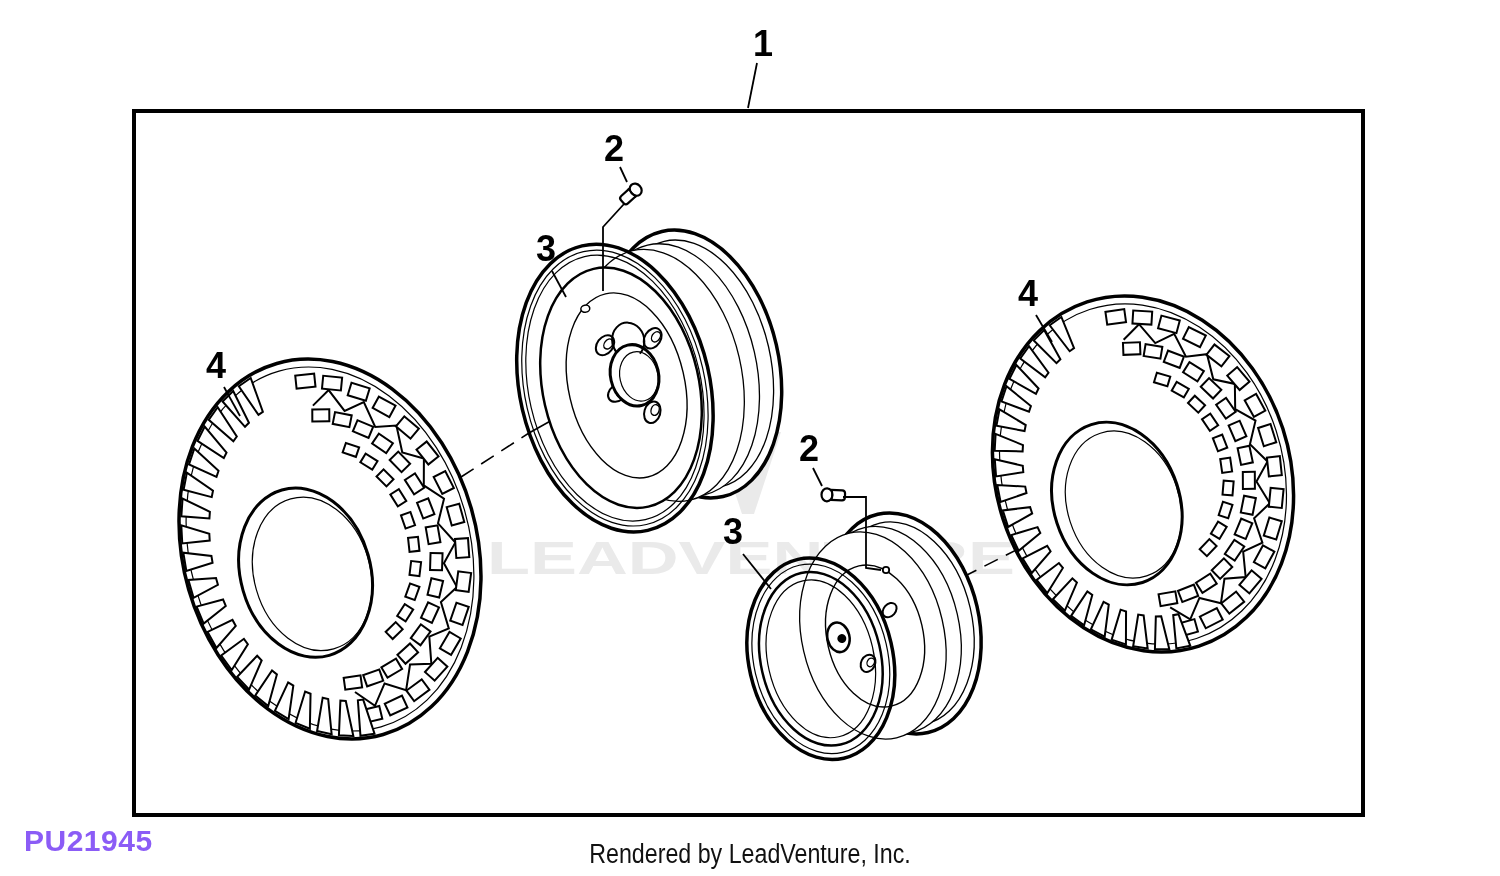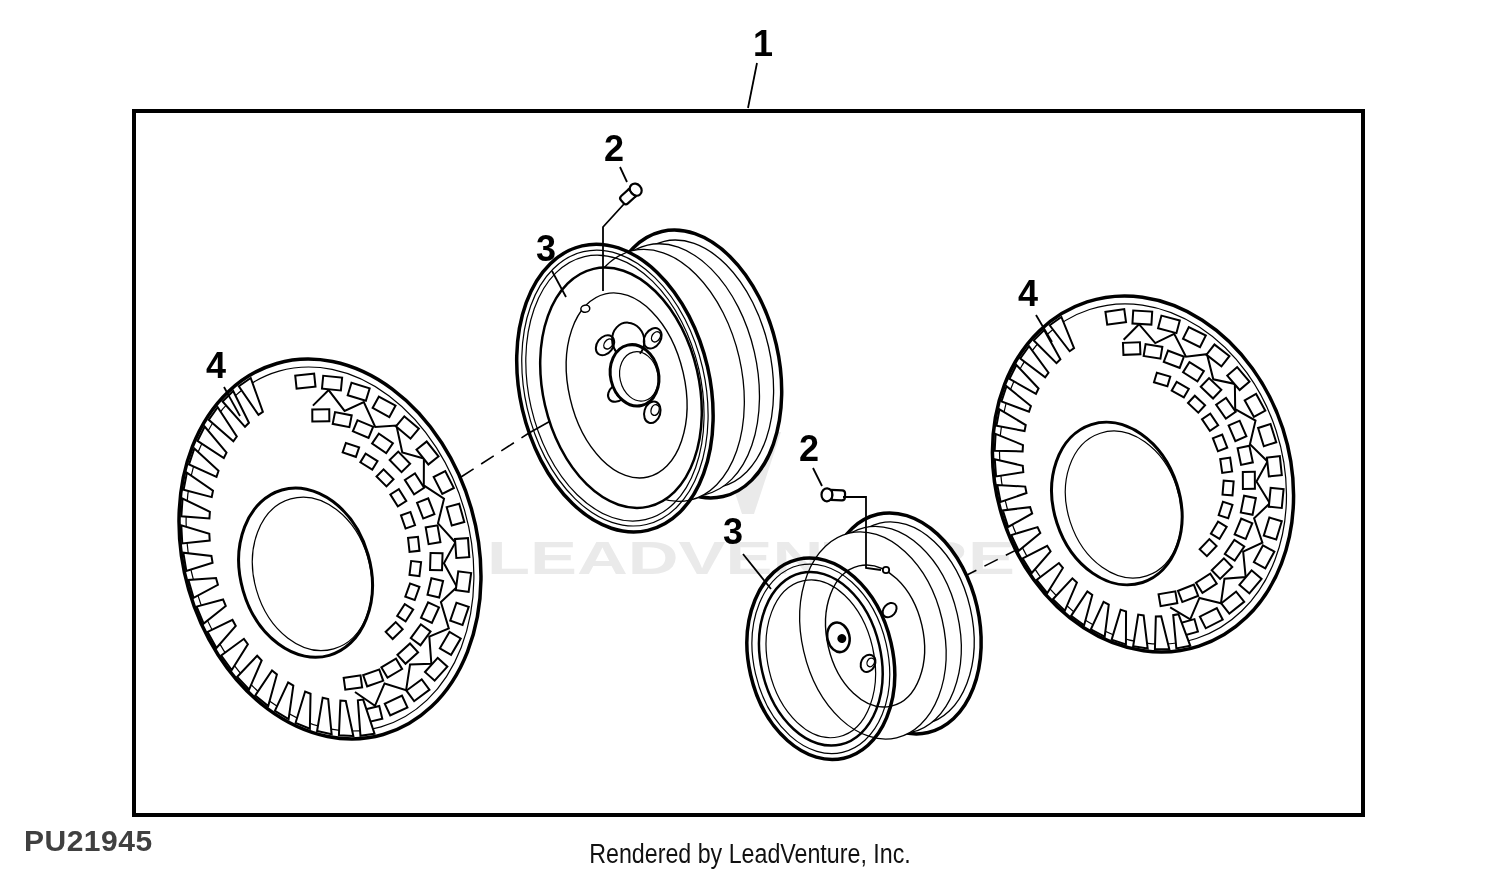--- a/index.html
+++ b/index.html
@@ -1,19 +1,19 @@
 <!DOCTYPE html>
 <html><head>
 <meta charset="utf-8">
 <style>
   html,body{margin:0;padding:0;background:#fff;}
   .page{position:relative;width:1500px;height:876px;background:#fff;overflow:hidden;
         font-family:"Liberation Sans",sans-serif;}
   .page svg{position:absolute;left:0;top:0;}
-  .part-code{position:absolute;left:24px;top:824px;font-weight:bold;font-size:30px;color:#404040;
+  .part-code{position:absolute;left:24px;top:824px;font-weight:bold;font-size:30px;color:#8b5cf6;
              letter-spacing:0.5px;}
   .footer-credit{position:absolute;left:0;top:839px;width:100%;text-align:center;
                  font-size:27px;color:#111;transform:scaleX(0.86);transform-origin:50% 50%;}
   text.callout{font-family:"Liberation Sans",sans-serif;font-weight:bold;font-size:36px;fill:#000;}
   text.wm{font-family:"Liberation Sans",sans-serif;font-weight:bold;}
 </style>
 </head>
 <body>
 
 <div class="page">

